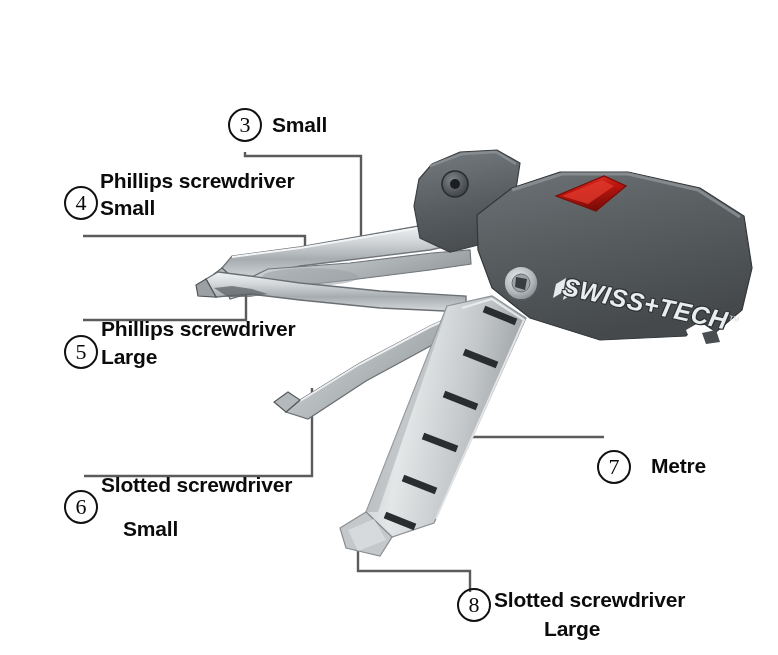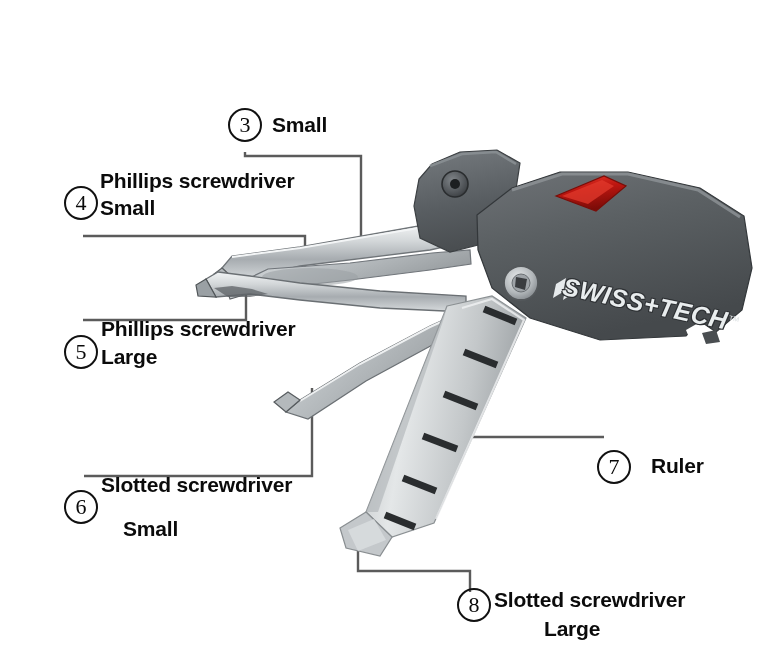--- a/index.html
+++ b/index.html
@@ -253,21 +253,21 @@
     <div class="badge">6</div>
     <div class="labeltext">
       <span>Slotted screwdriver</span>
       <span class="l2">Small</span>
     </div>
   </div>
 
   <div class="callout" id="callout-7">
     <div class="badge">7</div>
     <div class="labeltext">
-      <span>Ruler</span>
+      <span>Metre</span>
     </div>
   </div>
 
   <div class="callout" id="callout-8">
     <div class="badge">8</div>
     <div class="labeltext">
       <span>Slotted screwdriver</span>
       <span class="l2">Large</span>
     </div>
   </div>

